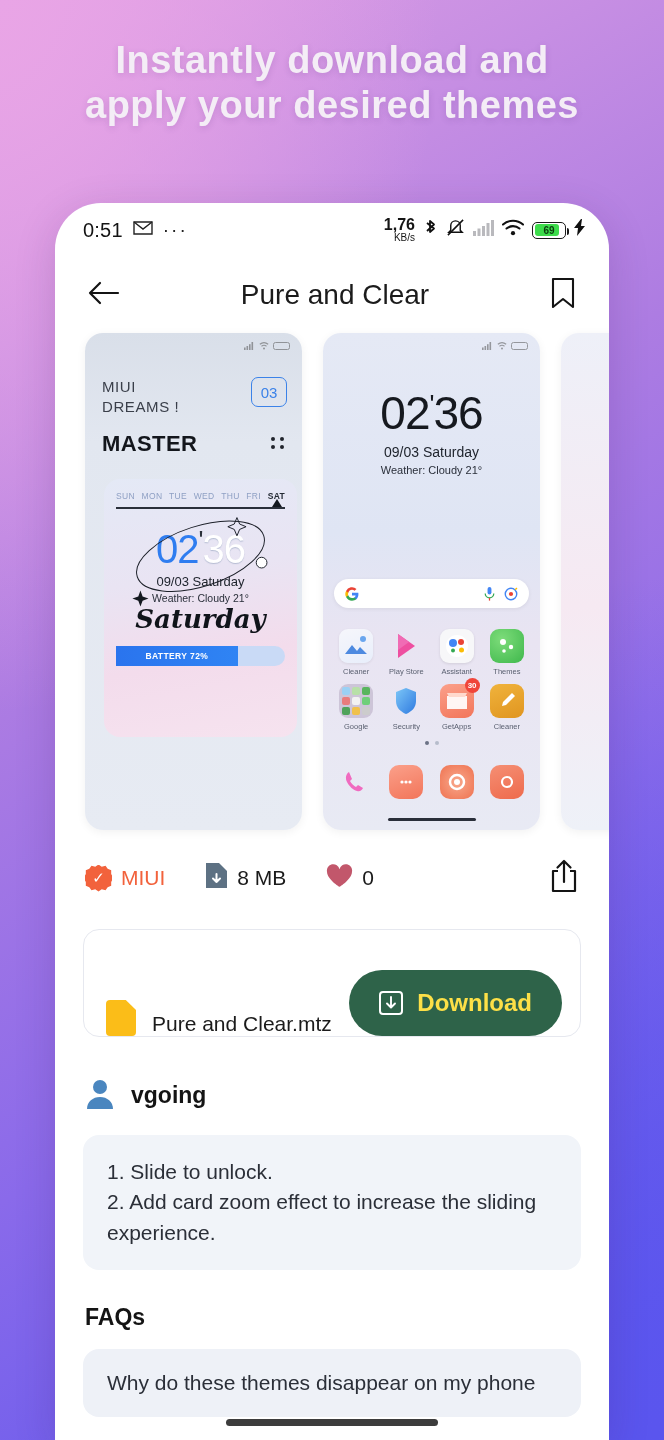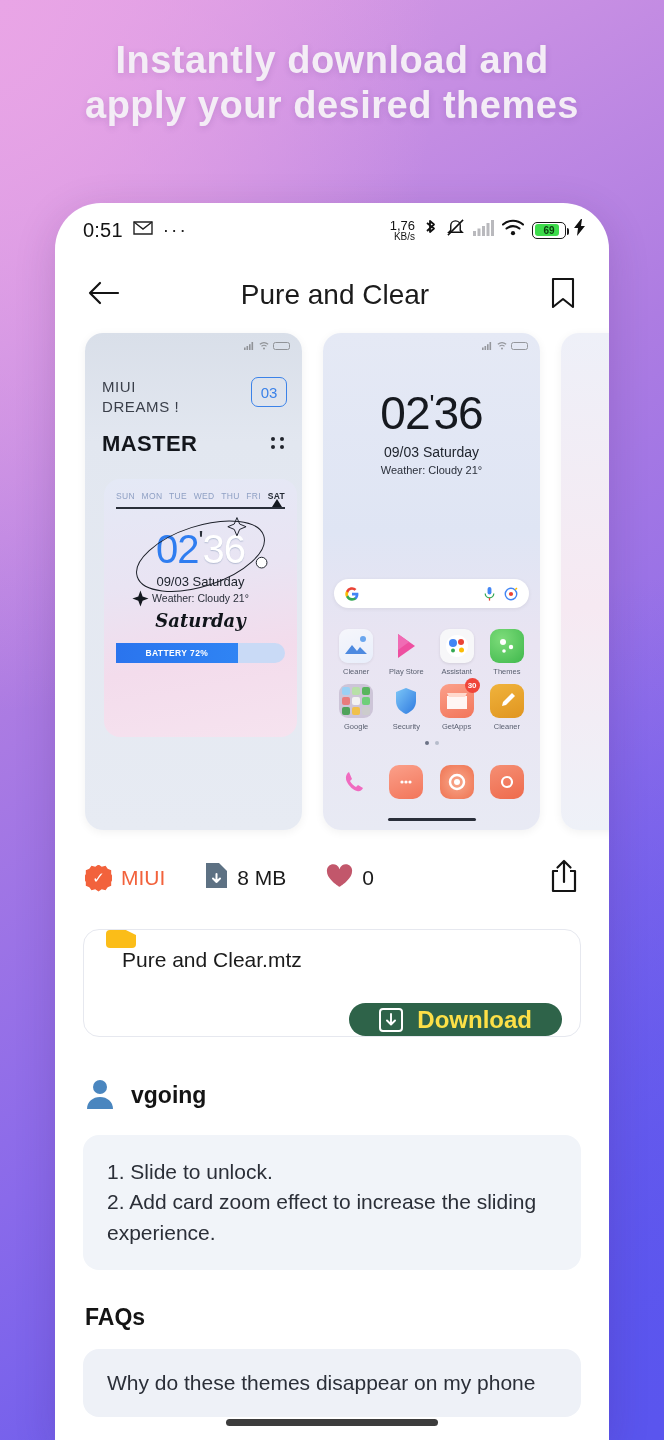--- a/index.html
+++ b/index.html
@@ -46,21 +46,21 @@
   .statusbar {
     height: 54px;
     display: flex; align-items: center;
     padding: 0 24px 0 28px;
     font-size: 19px; color: #141414;
   }
   .sb-left { display: flex; align-items: center; gap: 10px; }
   .sb-time { font-size: 20px; letter-spacing: 0.2px; }
   .sb-right { margin-left: auto; display: flex; align-items: center; gap: 8px; }
   .netspeed { text-align: right; line-height: 1.0; font-size: 11px; color: #141414; }
-  .netspeed b { display:block; font-weight: 400; font-size: 13px; }
+  .netspeed b { display:block; font-weight: 700; font-size: 16px; }
   .netspeed i { display:block; font-style: normal; font-size: 10px; }
   .ic { display: inline-block; }
   .batt {
     width: 34px; height: 17px; border: 1.6px solid #1a1a1a;
     border-radius: 5px; position: relative;
     display: flex; align-items: center; justify-content: center;
   }
   .batt::after {
     content: ""; position: absolute; right: -4px; top: 5px;
     width: 2.5px; height: 7px; background: #1a1a1a; border-radius: 0 2px 2px 0;
@@ -124,21 +124,21 @@
   .c1-days { display:flex; justify-content:space-between; padding: 12px 12px 0; font-size: 8.5px; color:#8fa0c4; letter-spacing:.3px;}
   .c1-days b { color:#242a34; font-weight:700; }
   .c1-line { margin: 6px 12px 0; height: 1.6px; background:#2a2f3a; position:relative;}
   .c1-arrow { position:absolute; right: 3px; top:-8px; width:0;height:0;border-left:5px solid transparent;border-right:5px solid transparent;border-bottom:8px solid #14181f;}
   .c1-clock { margin-top: 16px; text-align:center; font-size: 40px; font-weight: 400; letter-spacing:-1px;}
   .c1-clock .h { color:#2f7df0; }
   .c1-clock .s { color:#2a2f3a; font-size: 26px; vertical-align: super;}
   .c1-clock .m { color:#ffffff; text-shadow: 0 1px 1px rgba(120,140,170,.45); }
   .c1-date { text-align:center; font-size: 13px; color:#1d222b; margin-top: 2px;}
   .c1-weather { text-align:center; font-size: 10.5px; color:#2a2f3a; margin-top: 3px;}
-  .c1-script { text-align:center; font-size: 18px; margin-top: 6px; color:#10141a; font-family:"DejaVu Serif", serif; font-style: italic; font-weight:700;}
+  .c1-script { text-align:center; font-size: 26px; color:#10141a; font-family:"DejaVu Serif", serif; font-style: italic; font-weight:700;}
   .c1-batt {
     margin: 12px 12px 0; height: 20px; border-radius: 10px; background:#c9daf6; position:relative;
   }
   .c1-batt-fill {
     position:absolute; left:0; top:0; bottom:0; width: 72%;
     border-radius: 0; background: linear-gradient(90deg,#2a74ee,#2f84f4);
     display:flex; align-items:center; justify-content:center;
     color:#fff; font-size: 8.5px; font-weight:700; letter-spacing:.4px;
   }
   .orbit { position:absolute; inset:0; pointer-events:none; }
@@ -184,22 +184,22 @@
     width: 27px; height: 27px; background:#f2623c; color:#fff; font-size: 15px;
     display:flex; align-items:center; justify-content:center;
     clip-path: polygon(50% 0%, 62% 8%, 76% 5%, 84% 16%, 97% 21%, 97% 35%, 105% 50%, 97% 65%, 97% 79%, 84% 84%, 76% 95%, 62% 92%, 50% 100%, 38% 92%, 24% 95%, 16% 84%, 3% 79%, 3% 65%, -5% 50%, 3% 35%, 3% 21%, 16% 16%, 24% 5%, 38% 8%);
   }
   .share-btn { margin-left: auto; }
 
   
   .dl-card {
     margin: 32px 28px 0;
     border: 1px solid #e6e8ef; border-radius: 16px;
-    height: 108px; display:flex; align-items:flex-start;
-    padding: 0 18px 0 22px; background:#fff;flex-direction:column;
+    height: 108px; display:flex; align-items:flex-end;
+    padding: 0 18px 0 22px; background:#fff;
   }
   .file-ic {
     width: 30px; height: 36px; background:#fbbd18; border-radius: 4px;
     clip-path: polygon(0 0, 66% 0, 100% 28%, 100% 100%, 0 100%);
   }
   .dl-name { margin-left: 16px; font-size: 21px; color:#1b1b1b; }
   .dl-btn {
     margin-left: auto; background:#2e6349; color:#fde047;
     height: 66px; border-radius: 33px; padding: 0 30px;
     display:flex; align-items:center; gap: 14px;

